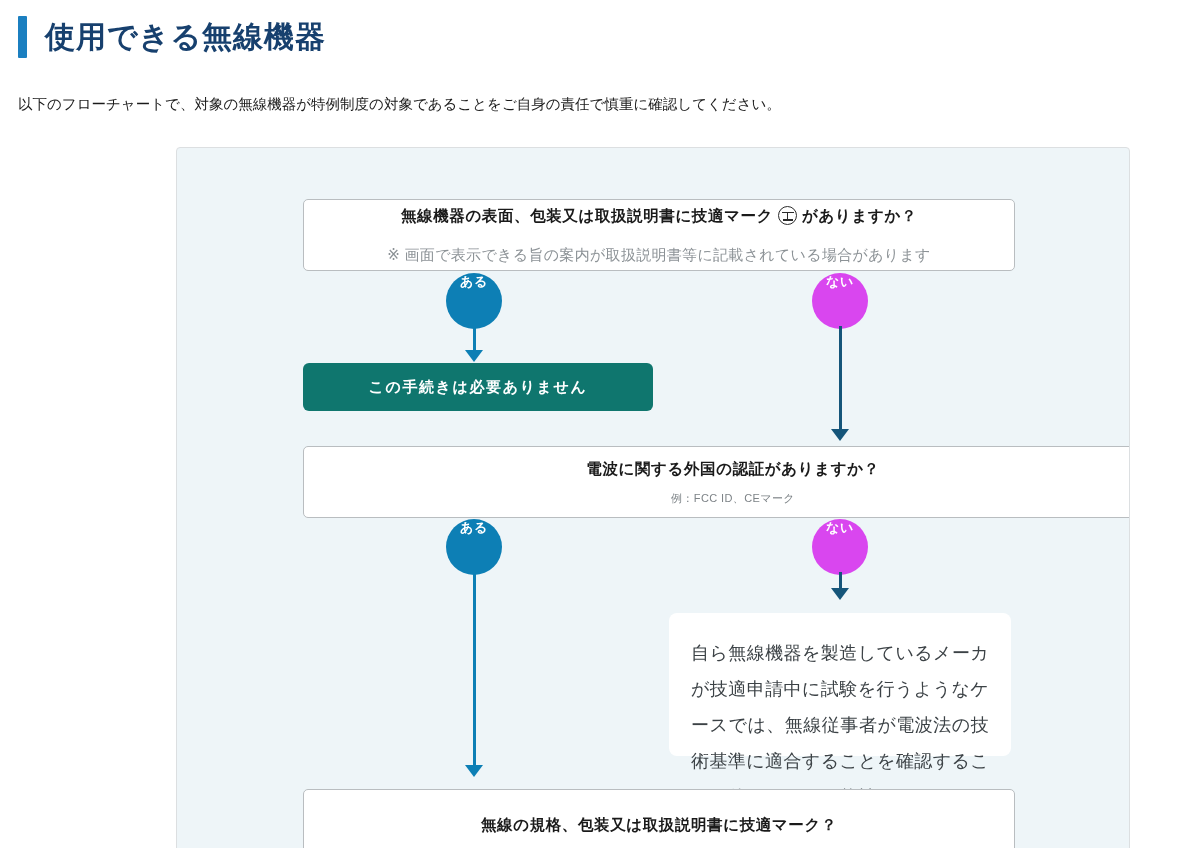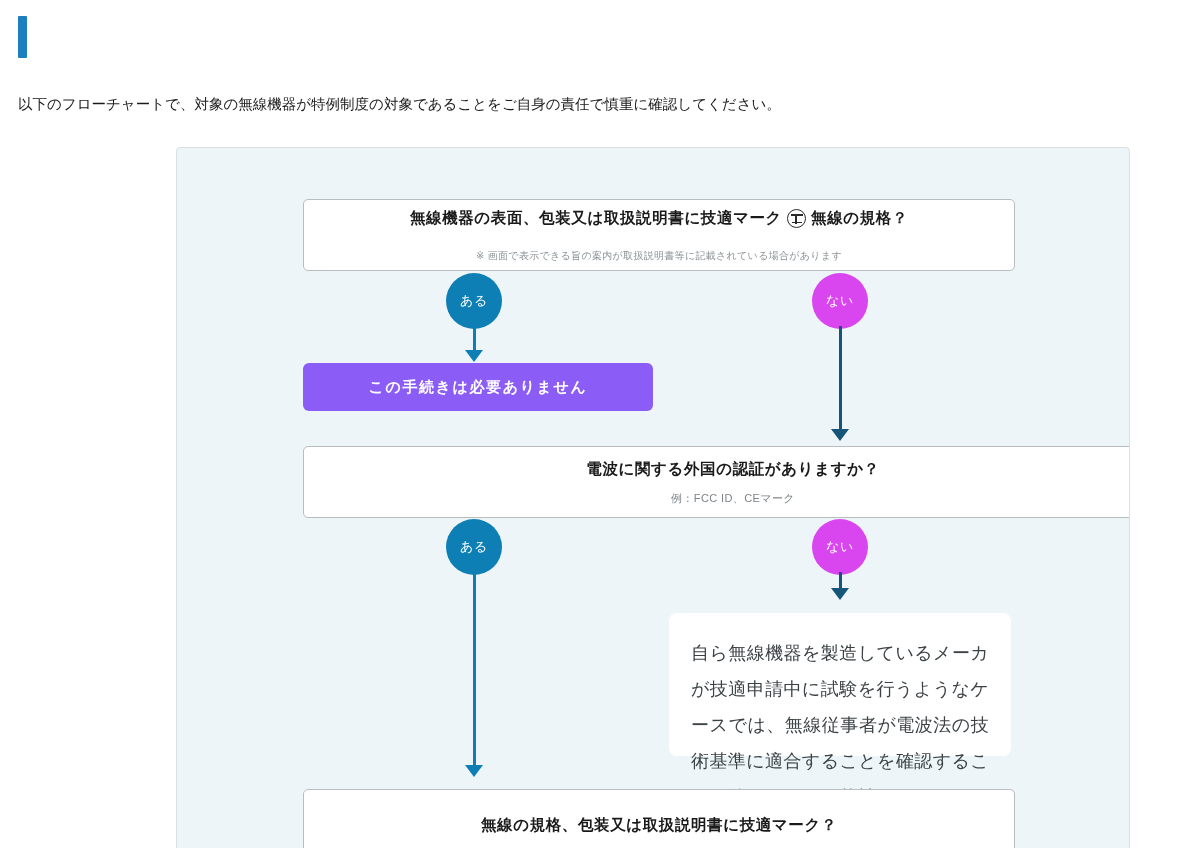--- a/index.html
+++ b/index.html
@@ -84,21 +84,21 @@
     letter-spacing: 0.6px;
     line-height: 1.4;
     display: flex;
     align-items: center;
     justify-content: center;
     gap: 2px;
     white-space: nowrap;
   }
   .qbox-note {
     margin-top: 20px;
-    font-size: 10px;
+    font-size: 15px;
     color: #8c9296;
     letter-spacing: 0.3px;
     white-space: nowrap;
   }
   .qbox-sub {
     margin-top: 12px;
     font-size: 11px;
     color: #7d8387;
     letter-spacing: 0.4px;
     white-space: nowrap;
@@ -138,21 +138,21 @@
     position: absolute;
     left: 3.5px;
     bottom: 3.2px;
     width: 10px;
     height: 1.6px;
     background: #2b2b2b;
   }
 
   
   .gbox {
-    background: #8b5cf6;
+    background: #0f766e;
     border-radius: 6px;
     display: flex;
     align-items: center;
     justify-content: center;
     text-align: center;
   }
   .gbox-label {
     font-size: 15px;
     font-weight: bold;
     color: #ffffff;
@@ -172,25 +172,24 @@
     letter-spacing: 0.2px;
     text-align: justify;
   }
 
   
   .bubble {
     width: 56px;
     height: 56px;
     border-radius: 50%;
     display: flex;
-    align-items: center;
     justify-content: center;
     color: #ffffff;
     font-size: 13px;
-    font-weight: normal;
+    font-weight: bold;
     letter-spacing: 0.8px;
   }
   .bubble-yes { background: #0d7fb5; }
   .bubble-no  { background: #d946ef; }
 
   
   .conn {
     position: absolute;
     width: 3px;
   }
@@ -205,33 +204,34 @@
     border-right: 9px solid transparent;
   }
   .arrowhead.yes { border-top: 12px solid #0d7fb5; }
   .arrowhead.no  { border-top: 12px solid #15557a; }
 </style>
 </head>
 <body>
 
 <div class="page-header">
   <div class="title-accent"></div>
+  <div class="page-title">使用できる無線機器</div>
 </div>
 
 <div class="page-lead">以下のフローチャートで、対象の無線機器が特例制度の対象であることをご自身の責任で慎重に確認してください。</div>
 
 <div class="flow-panel">
 
   <div class="node qbox" style="left:126px; top:51px; width:712px; height:72px;">
     <div class="qbox-title">
       <span>無線機器の表面、包装又は取扱説明書に技適マーク</span>
       <span class="giteki-mark">
           <span class="giteki-bar"></span>
         </span>
-      <span>無線の規格？</span>
+      <span>がありますか？</span>
     </div>
     <div class="qbox-note">※ 画面で表示できる旨の案内が取扱説明書等に記載されている場合があります</div>
   </div>
 
   <div class="node bubble bubble-yes" style="left:269px; top:125px;">
     <span>ある</span>
   </div>
   <div class="conn yes" style="left:295.5px; top:178px; height:26px;"></div>
   <div class="arrowhead yes" style="left:288px; top:202px;"></div>
 

